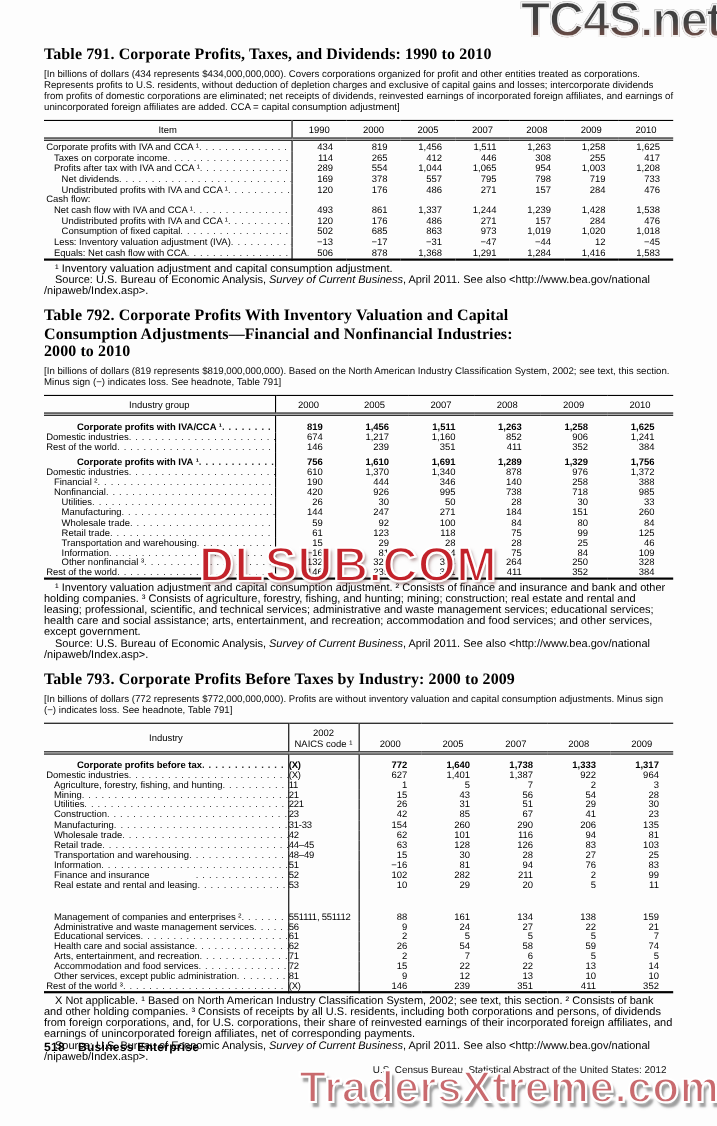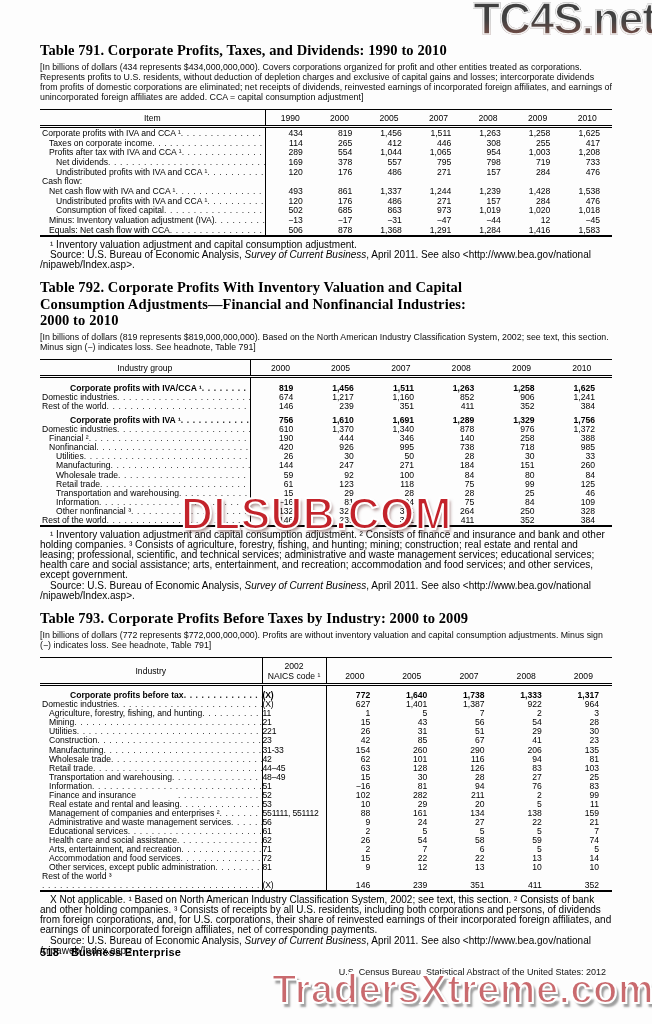--- a/index.html
+++ b/index.html
@@ -226,21 +226,21 @@
           <td class="year">685</td>
           <td class="year">863</td>
           <td class="year">973</td>
           <td class="year">1,019</td>
           <td class="year">1,020</td>
           <td class="year">1,018</td>
         </tr>
         <tr>
           <td class="lab">
             <div class="labbox" style="padding-left: 9px;">
-              <span class="txt">Minus: Inventory valuation adjustment (IVA)</span>
+              <span class="txt">Less: Inventory valuation adjustment (IVA)</span>
               <span class="dots"></span>
             </div>
           </td>
           <td class="year vdiv">−13</td>
           <td class="year">−17</td>
           <td class="year">−31</td>
           <td class="year">−47</td>
           <td class="year">−44</td>
           <td class="year">12</td>
           <td class="year">−45</td>
@@ -714,21 +714,21 @@
           </td>
           <td class="code vdiv">53</td>
           <td class="year vdiv">10</td>
           <td class="year">29</td>
           <td class="year">20</td>
           <td class="year">5</td>
           <td class="year">11</td>
         </tr>
         <tr>
           <td class="lab">
-            <div class="labbox" style="padding-left: 9px;">
+            <div class="labbox" style="padding-left: 9px; margin-top: 20px;">
               <span class="txt">Management of companies and enterprises ²</span>
               <span class="dots"></span>
             </div>
           </td>
           <td class="code vdiv">551111, 551112</td>
           <td class="year vdiv">88</td>
           <td class="year">161</td>
           <td class="year">134</td>
           <td class="year">138</td>
           <td class="year">159</td>
@@ -812,21 +812,21 @@
           </td>
           <td class="code vdiv">81</td>
           <td class="year vdiv">9</td>
           <td class="year">12</td>
           <td class="year">13</td>
           <td class="year">10</td>
           <td class="year">10</td>
         </tr>
         <tr>
           <td class="lab">
-            <div class="labbox" style="padding-left: 2px; flex-direction: column;">
+            <div class="labbox" style="padding-left: 2px;">
               <span class="txt">Rest of the world ³</span>
               <span class="dots"></span>
             </div>
           </td>
           <td class="code vdiv">(X)</td>
           <td class="year vdiv">146</td>
           <td class="year">239</td>
           <td class="year">351</td>
           <td class="year">411</td>
           <td class="year">352</td>

